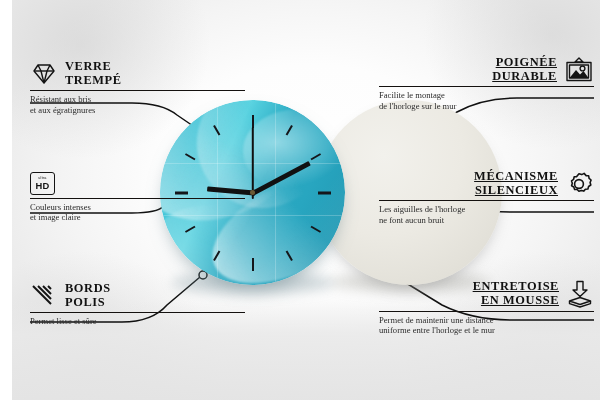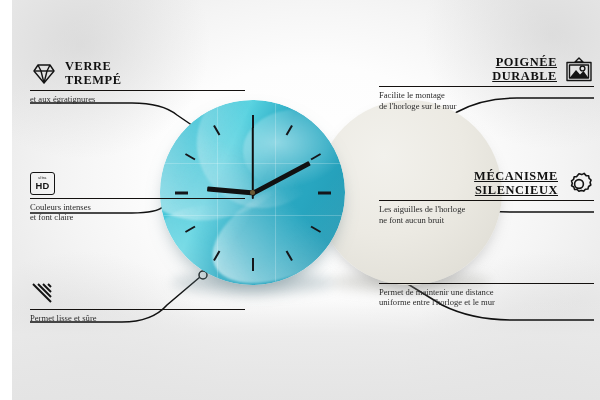--- a/index.html
+++ b/index.html
@@ -173,45 +173,50 @@
             <path d="M8 3 L11 9 L14 21"></path>
             <path d="M20 3 L17 9 L14 21"></path>
         </g>
       </svg>
       <div>
         <div class="ttl">VERRE</div>
         <div class="ttl">TREMPÉ</div>
       </div>
     </div>
     <div class="rule"></div>
+    <div class="sub">Résistant aux bris</div>
     <div class="sub">et aux égratignures</div>
   </div>
 
   <div class="feature left" style="left:18px;top:172px;">
     <div class="head">
       <div class="hdbox ic">
         <span class="u">ultra</span>
         <span class="h">HD</span>
       </div>
     </div>
     <div class="rule"></div>
     <div class="sub">Couleurs intenses</div>
-    <div class="sub">et font claire</div>
+    <div class="sub">et image claire</div>
   </div>
 
   <div class="feature left" style="left:18px;top:282px;">
     <div class="head">
       <svg class="ic" width="28" height="24" viewBox="0 0 28 24">
         <g stroke="#141414" stroke-width="2" stroke-linecap="butt">
           <path d="M3 2 L21 20"></path>
             <path d="M8 2 L21 15"></path>
             <path d="M13 2 L21 10"></path>
             <path d="M18 2 L21 5"></path>
         </g>
       </svg>
+      <div>
+        <div class="ttl">BORDS</div>
+        <div class="ttl">POLIS</div>
+      </div>
     </div>
     <div class="rule"></div>
     <div class="sub">Permet lisse et sûre</div>
     <div class="sub"></div>
   </div>
 
   <div class="feature right" style="left:367px;top:56px;">
     <div class="head">
       <div>
         <div class="ttl">POIGNÉE</div>
@@ -247,18 +252,31 @@
           <circle cx="14" cy="14" r="4.4"></circle>
         </g>
       </svg>
     </div>
     <div class="rule"></div>
     <div class="sub">Les aiguilles de l'horloge</div>
     <div class="sub">ne font aucun bruit</div>
   </div>
 
   <div class="feature right" style="left:367px;top:280px;">
+    <div class="head">
+      <div>
+        <div class="ttl">ENTRETOISE</div>
+        <div class="ttl">EN MOUSSE</div>
+      </div>
+      <svg class="ic" width="28" height="28" viewBox="0 0 28 28">
+        <g fill="none" stroke="#141414" stroke-width="1.4" stroke-linejoin="round">
+          <path d="M11 1.5 L17 1.5 L17 10 L21 10 L14 16.5 L7 10 L11 10 Z"></path>
+          <path d="M14 17.5 L24.5 21 L14 24.5 L3.5 21 Z"></path>
+          <path d="M3.5 21 L3.5 23.6 L14 27 L24.5 23.6 L24.5 21"></path>
+        </g>
+      </svg>
+    </div>
     <div class="rule"></div>
     <div class="sub">Permet de maintenir une distance</div>
     <div class="sub">uniforme entre l'horloge et le mur</div>
   </div>
 
 </div>
 
 </body></html>

